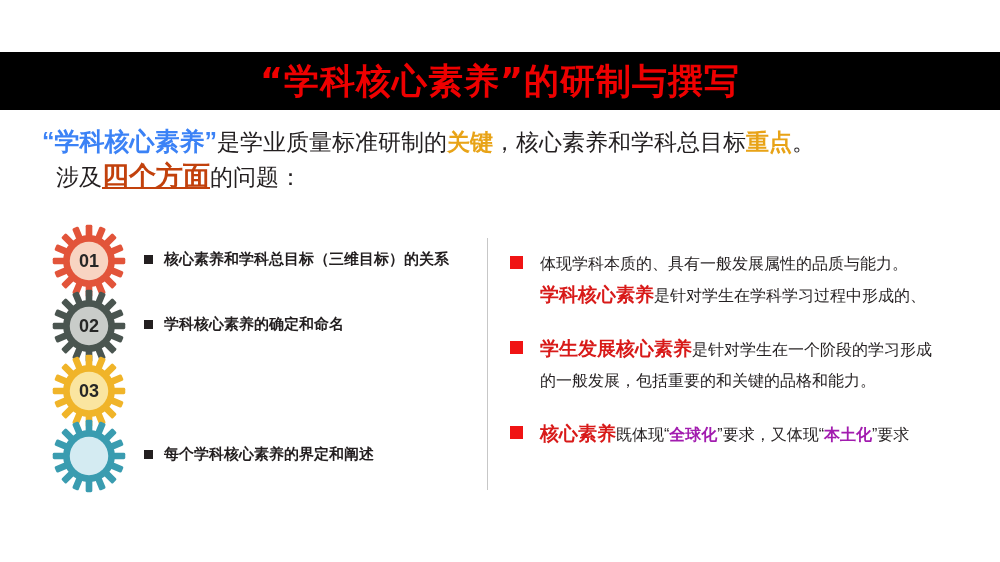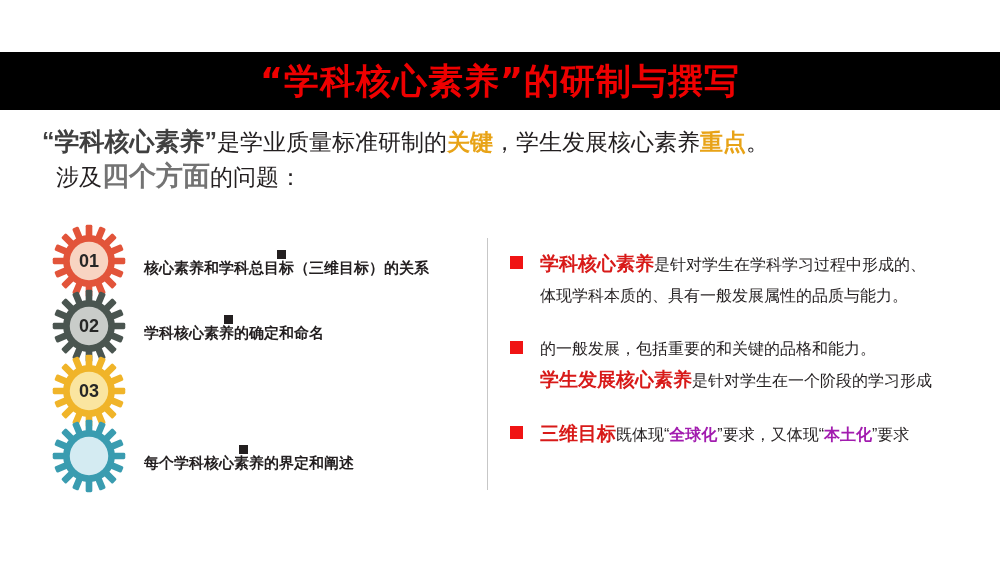--- a/index.html
+++ b/index.html
@@ -54,32 +54,33 @@
   .sub-line {
     font-size: 23px;
     line-height: 34px;
     color: #231f20;
     white-space: nowrap;
   }
   .sub-line.second {
     padding-left: 14px;
   }
   .blue-quote {
-    color: #404040;
+    color: #3b82f6;
     font-weight: bold;
     font-size: 25px;
   }
   .gold {
     color: #e8a317;
     font-weight: bold;
   }
   .red-big {
-    color: #737373;
+    color: #c2410c;
     font-weight: bold;
     font-size: 27px;
+    text-decoration: underline;
   }
 
   
   .left-col {
     position: absolute;
     left: 52px;
     top: 224px;
     width: 420px;
   }
   .gear-row {
@@ -115,21 +116,20 @@
   .gear-label {
     position: absolute;
     left: 92px;
     top: 26px;
     font-size: 15px;
     font-weight: bold;
     color: #231f20;
     white-space: nowrap;
     display: flex;
     align-items: center;
-    flex-direction: column;
   }
   .sq-bullet {
     display: inline-block;
     width: 9px;
     height: 9px;
     background: #231f20;
     margin-right: 11px;
     flex: 0 0 auto;
   }
 
@@ -183,21 +183,21 @@
 <body>
 
 <div id="slide">
 
   <div class="title-bar">
     <div class="title-text">“学科核心素养”的研制与撰写</div>
   </div>
 
   <div class="subtitle">
     <div class="sub-line">
-      <span class="blue-quote">“学科核心素养”</span><span>是学业质量标准研制的</span><span class="gold">关键</span><span>，学生发展核心素养</span><span class="gold">重点</span><span>。</span>
+      <span class="blue-quote">“学科核心素养”</span><span>是学业质量标准研制的</span><span class="gold">关键</span><span>，核心素养和学科总目标</span><span class="gold">重点</span><span>。</span>
     </div>
     <div class="sub-line second">
       <span>涉及</span><span class="red-big">四个方面</span><span>的问题：</span>
     </div>
   </div>
 
   <div class="left-col">
 
     <div class="gear-row">
       <div class="gear-wrap">
@@ -333,36 +333,36 @@
     </div>
 
   </div>
 
   <div class="divider"></div>
 
   <div class="right-col">
 
     <div class="r-item">
       <span class="r-bullet"></span>
+      <div class="r-line">体现学科本质的、具有一般发展属性的品质与能力。</div>
       <div class="r-line">
         <span class="r-red">学科核心素养</span><span>是针对学生在学科学习过程中形成的、</span>
-      </div>
-      <div class="r-line">体现学科本质的、具有一般发展属性的品质与能力。</div>
-    </div>
-
-    <div class="r-item">
-      <span class="r-bullet"></span>
-      <div class="r-line">的一般发展，包括重要的和关键的品格和能力。</div>
-      <div class="r-line">
-        <span class="r-red">学生发展核心素养</span><span>是针对学生在一个阶段的学习形成</span>
       </div>
     </div>
 
     <div class="r-item">
       <span class="r-bullet"></span>
       <div class="r-line">
-        <span class="r-red">三维目标</span><span>既体现“</span><span class="r-blue">全球化</span><span>”要求，又体现“</span><span class="r-blue">本土化</span><span>”要求</span>
+        <span class="r-red">学生发展核心素养</span><span>是针对学生在一个阶段的学习形成</span>
+      </div>
+      <div class="r-line">的一般发展，包括重要的和关键的品格和能力。</div>
+    </div>
+
+    <div class="r-item">
+      <span class="r-bullet"></span>
+      <div class="r-line">
+        <span class="r-red">核心素养</span><span>既体现“</span><span class="r-blue">全球化</span><span>”要求，又体现“</span><span class="r-blue">本土化</span><span>”要求</span>
       </div>
     </div>
 
   </div>
 
 </div>
 
 </body></html>

